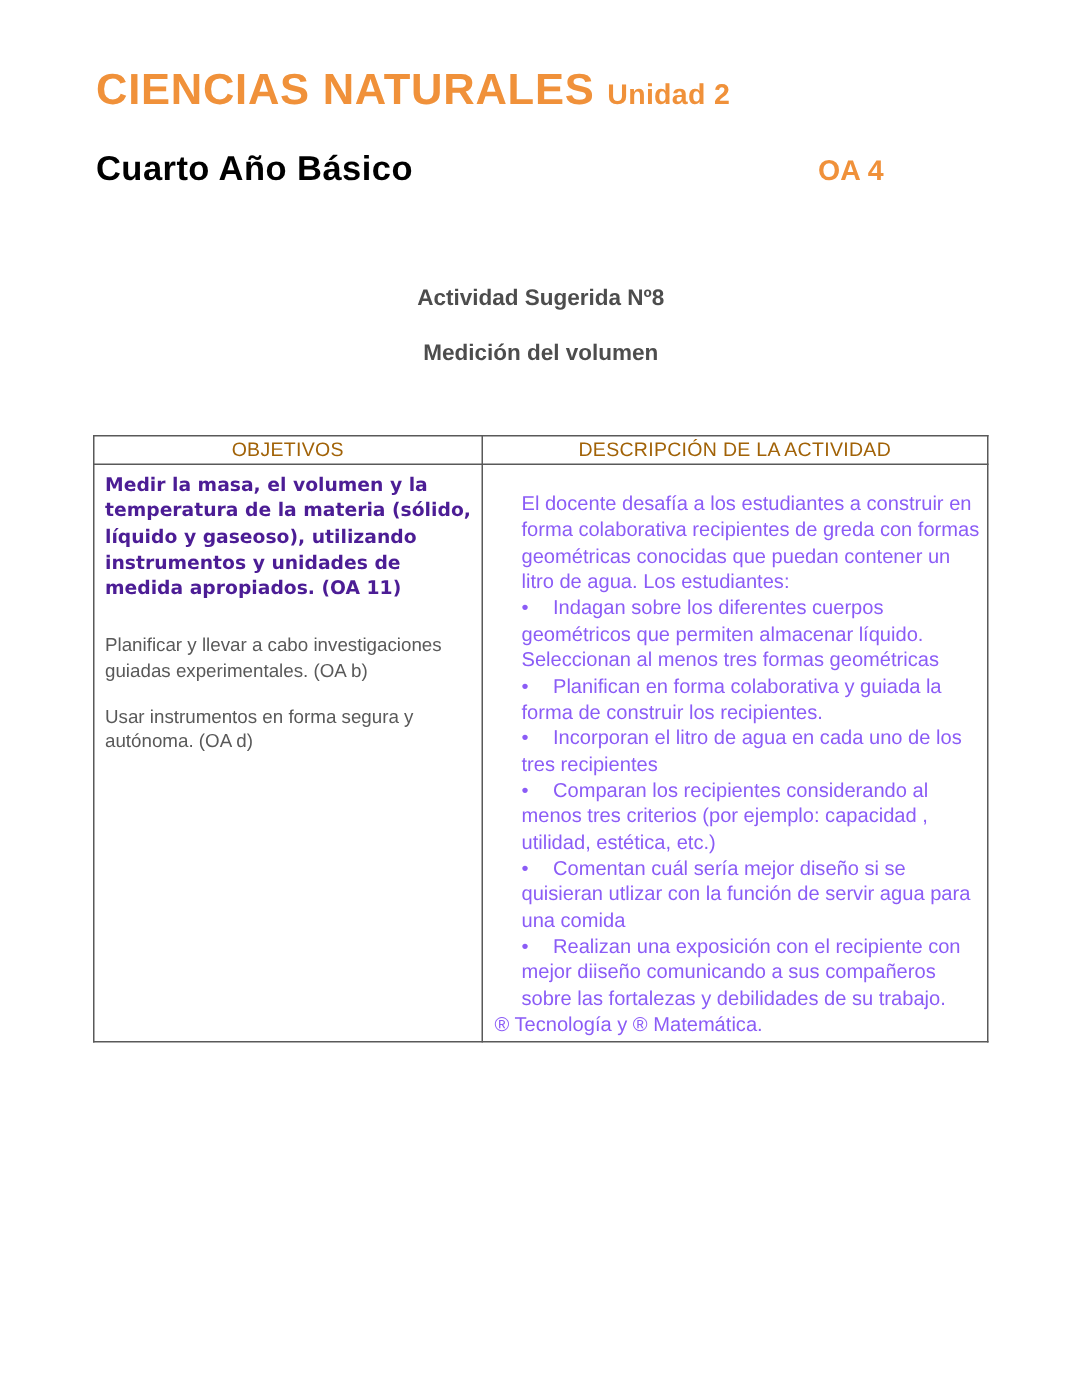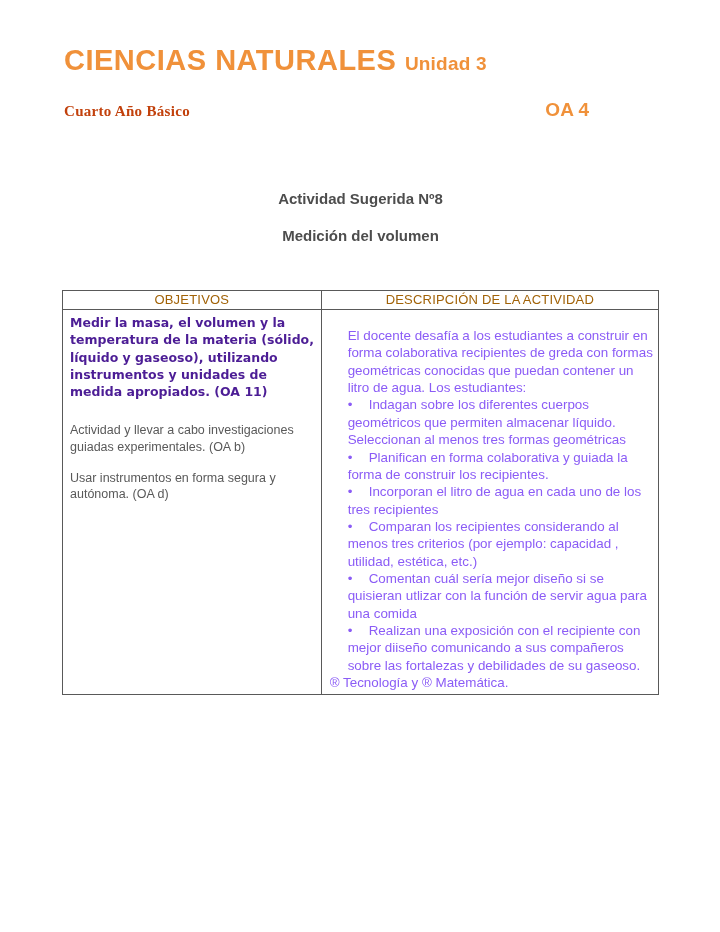--- a/index.html
+++ b/index.html
@@ -36,25 +36,24 @@
   .grade-row {
     position: absolute;
     top: 99px;
     left: 2px;
     right: 0;
     display: flex;
     justify-content: space-between;
     align-items: baseline;
   }
   .grade {
-    color: #c2410c;
+    color: #000000;
     font-weight: bold;
-    font-size: 15px;
+    font-size: 23px;
     letter-spacing: 0.3px;
-    font-family: Liberation Serif, serif;
   }
   .oa-badge {
     color: #F0913A;
     font-weight: bold;
     font-size: 19px;
     margin-right: 70px;
   }
   
   .activity-title {
     position: absolute;
@@ -137,21 +136,21 @@
   }
   .desc-footer {
     margin-top: 0;
   }
 </style>
 </head>
 <body>
 
 <div class="page">
 
-  <h1 class="doc-title"><span>CIENCIAS NATURALES</span> <span class="unit">Unidad 3</span></h1>
+  <h1 class="doc-title"><span>CIENCIAS NATURALES</span> <span class="unit">Unidad 2</span></h1>
 
   <div class="grade-row">
     <span class="grade">Cuarto Año Básico</span>
     <span class="oa-badge">OA 4</span>
   </div>
 
   <div class="activity-title">Actividad Sugerida Nº8</div>
   <div class="activity-subtitle">Medición del volumen</div>
 
   <table class="activity-table">
@@ -163,33 +162,33 @@
       <tr>
         <th class="table-header">OBJETIVOS</th>
         <th class="table-header">DESCRIPCIÓN DE LA ACTIVIDAD</th>
       </tr>
     </thead>
     <tbody>
       <tr>
         <td class="objectives-cell">
           <p class="objective-main">Medir la masa, el volumen y la temperatura de la materia (sólido, líquido y gaseoso), utilizando instrumentos y unidades de medida apropiados. (OA 11)</p>
           <div class="objective-secondary">
-            <p>Actividad y llevar a cabo investigaciones guiadas experimentales. (OA b)</p>
+            <p>Planificar y llevar a cabo investigaciones guiadas experimentales. (OA b)</p>
             <p>Usar instrumentos en forma segura y autónoma. (OA d)</p>
           </div>
         </td>
         <td class="description-cell">
           <div class="desc-body">
             <p class="desc-intro">El docente desafía a los estudiantes a construir en forma colaborativa recipientes de greda con formas geométricas conocidas que puedan contener un litro de agua. Los estudiantes:</p>
             <p class="desc-bullet"><span class="bullet-dot">•</span><span>Indagan sobre los diferentes cuerpos geométricos que permiten almacenar líquido. Seleccionan al menos tres formas geométricas</span></p>
             <p class="desc-bullet"><span class="bullet-dot">•</span><span>Planifican en forma colaborativa y guiada la forma de construir los recipientes.</span></p>
             <p class="desc-bullet"><span class="bullet-dot">•</span><span>Incorporan el litro de agua en cada uno de los tres recipientes</span></p>
             <p class="desc-bullet"><span class="bullet-dot">•</span><span>Comparan los recipientes considerando al menos tres criterios (por ejemplo: capacidad , utilidad, estética, etc.)</span></p>
             <p class="desc-bullet"><span class="bullet-dot">•</span><span>Comentan cuál sería mejor diseño si se quisieran utlizar con la función de servir agua para una comida</span></p>
-            <p class="desc-bullet"><span class="bullet-dot">•</span><span>Realizan una exposición con el recipiente con mejor diiseño comunicando a sus compañeros sobre las fortalezas y debilidades de su gaseoso.</span></p>
+            <p class="desc-bullet"><span class="bullet-dot">•</span><span>Realizan una exposición con el recipiente con mejor diiseño comunicando a sus compañeros sobre las fortalezas y debilidades de su trabajo.</span></p>
           </div>
           <p class="desc-footer">® Tecnología y ® Matemática.</p>
         </td>
       </tr>
     </tbody>
   </table>
 
 </div>
 
 </body></html>

